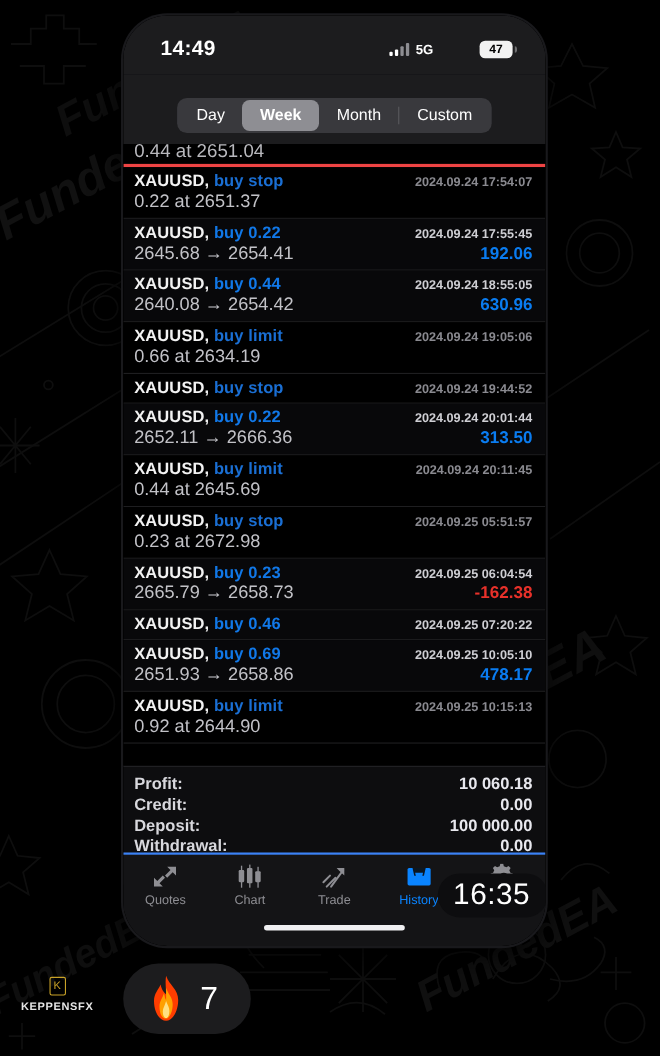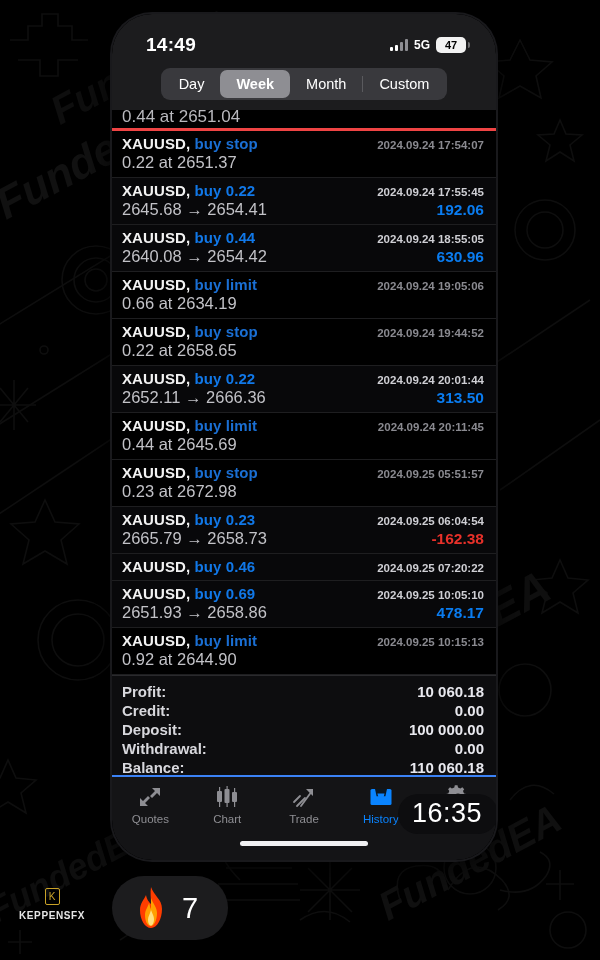--- a/index.html
+++ b/index.html
@@ -43,31 +43,32 @@
   .bars i:nth-child(1){ height:4px; }
   .bars i:nth-child(2){ height:6px; }
   .bars i:nth-child(3){ height:9px; background:#8e8e93; }
   .bars i:nth-child(4){ height:12px; background:#8e8e93; }
   .sb-net{ font-size:12px; font-weight:bold; }
   .batt{
     width:30px; height:16px; border-radius:5px; background:#f2f2f2;
     color:#000; font-size:11px; font-weight:bold;
     display:flex; align-items:center; justify-content:center;
     position:relative;
+    margin-left:36px;
   }
   .batt::after{
     content:""; position:absolute; right:-4px; top:5px;
     width:2px; height:6px; border-radius:0 2px 2px 0; background:#6e6e70;
   }
 
   
   .segwrap{ background:#1c1c1e; padding:0 0 10px 0; display:flex; justify-content:center; }
   .seg{
     display:flex; align-items:center; background:#39393d;
-    border-radius:9px; padding:2px; height:32px;
+    border-radius:9px; padding:2px; height:32px;margin-top:21px;
   }
   .seg-item{
     font-size:14.5px; color:#fff; padding:0 16px; height:28px;
     display:flex; align-items:center; border-radius:7px;
     position:relative;
   }
   .seg-item.active{ background:#8e8e93; font-weight:bold; }
   .seg-sep{ width:1px; height:16px; background:#5a5a5e; }
 
   
@@ -265,23 +266,20 @@
             </div>
             <div class="ln">
               <div class="ln2">0.66 at 2634.19</div>
             </div>
           </div>
           <div class="row pending">
             <div class="ln">
               <div class="sym">XAUUSD, <span class="typ dim">buy stop</span></div>
               <div class="stamp dim">2024.09.24 19:44:52</div>
             </div>
-            <div class="ln">
-              <div class="ln2">0.22 at 2658.65</div>
-            </div>
           </div>
           <div class="row closed">
             <div class="ln">
               <div class="sym">XAUUSD, <span class="typ">buy 0.22</span></div>
               <div class="stamp">2024.09.24 20:01:44</div>
             </div>
             <div class="ln">
               <div class="ln2">2652.11 → 2666.36</div>
               <div class="prof pos">313.50</div>
             </div>

